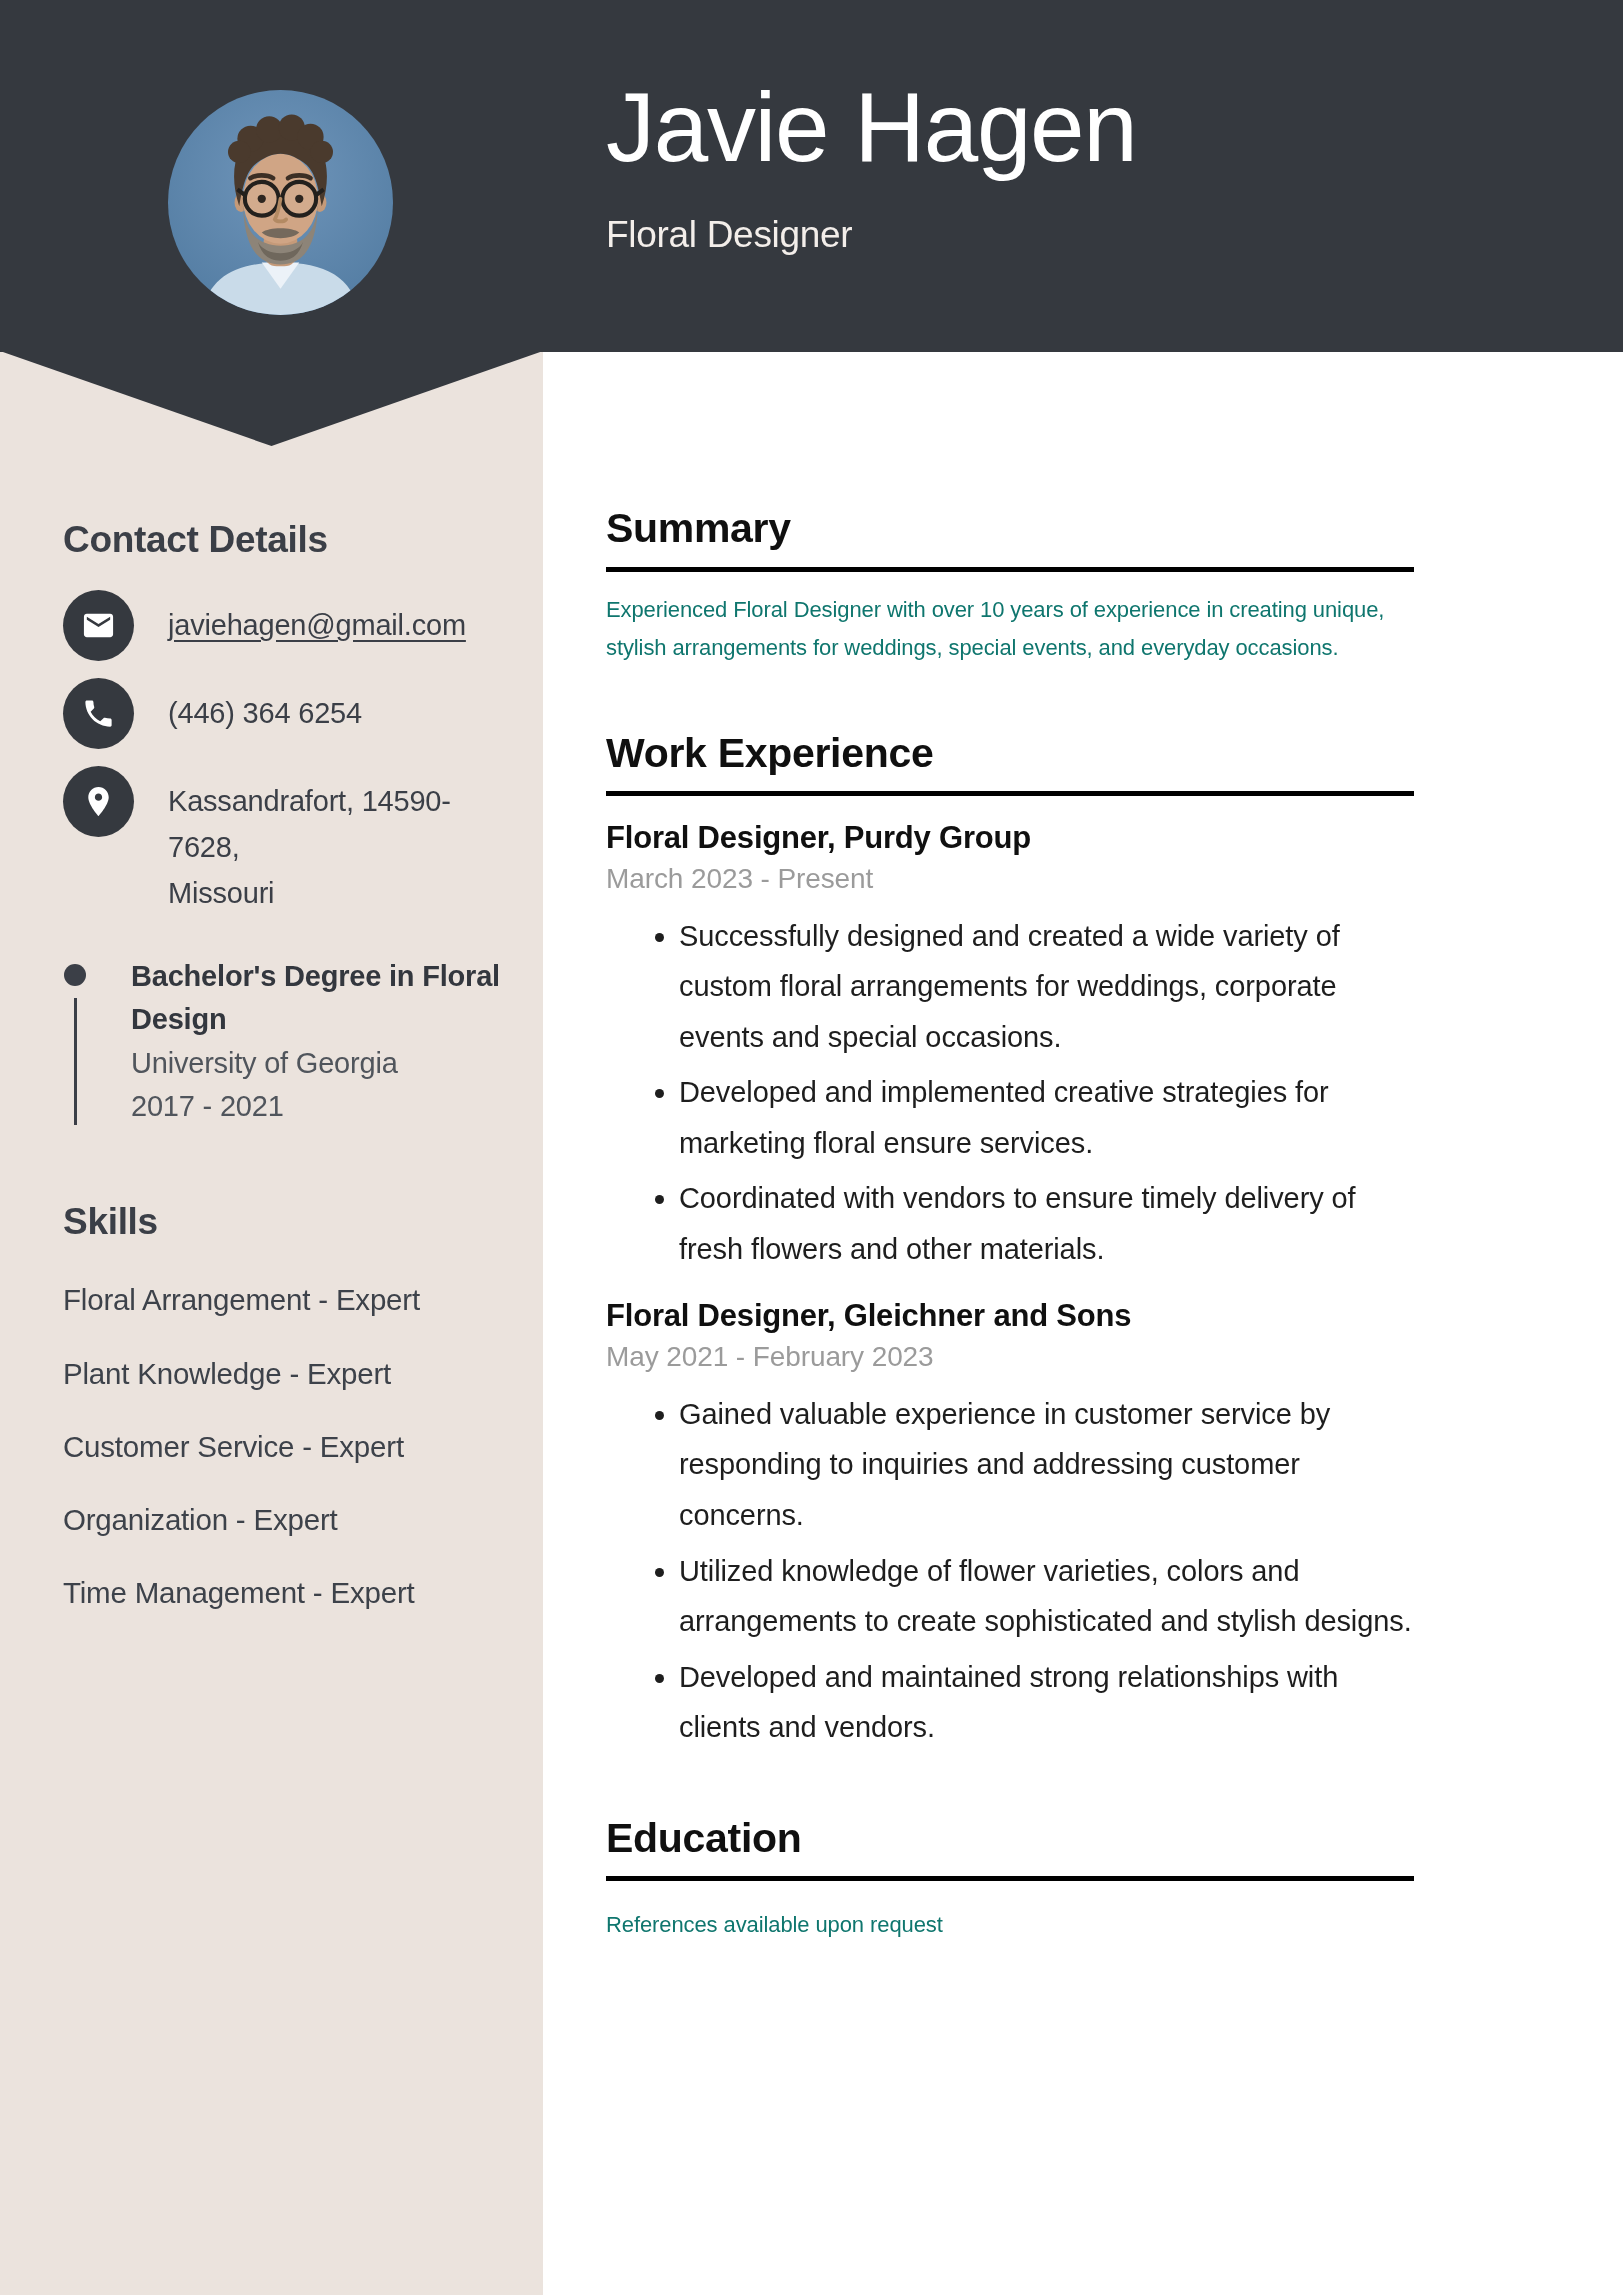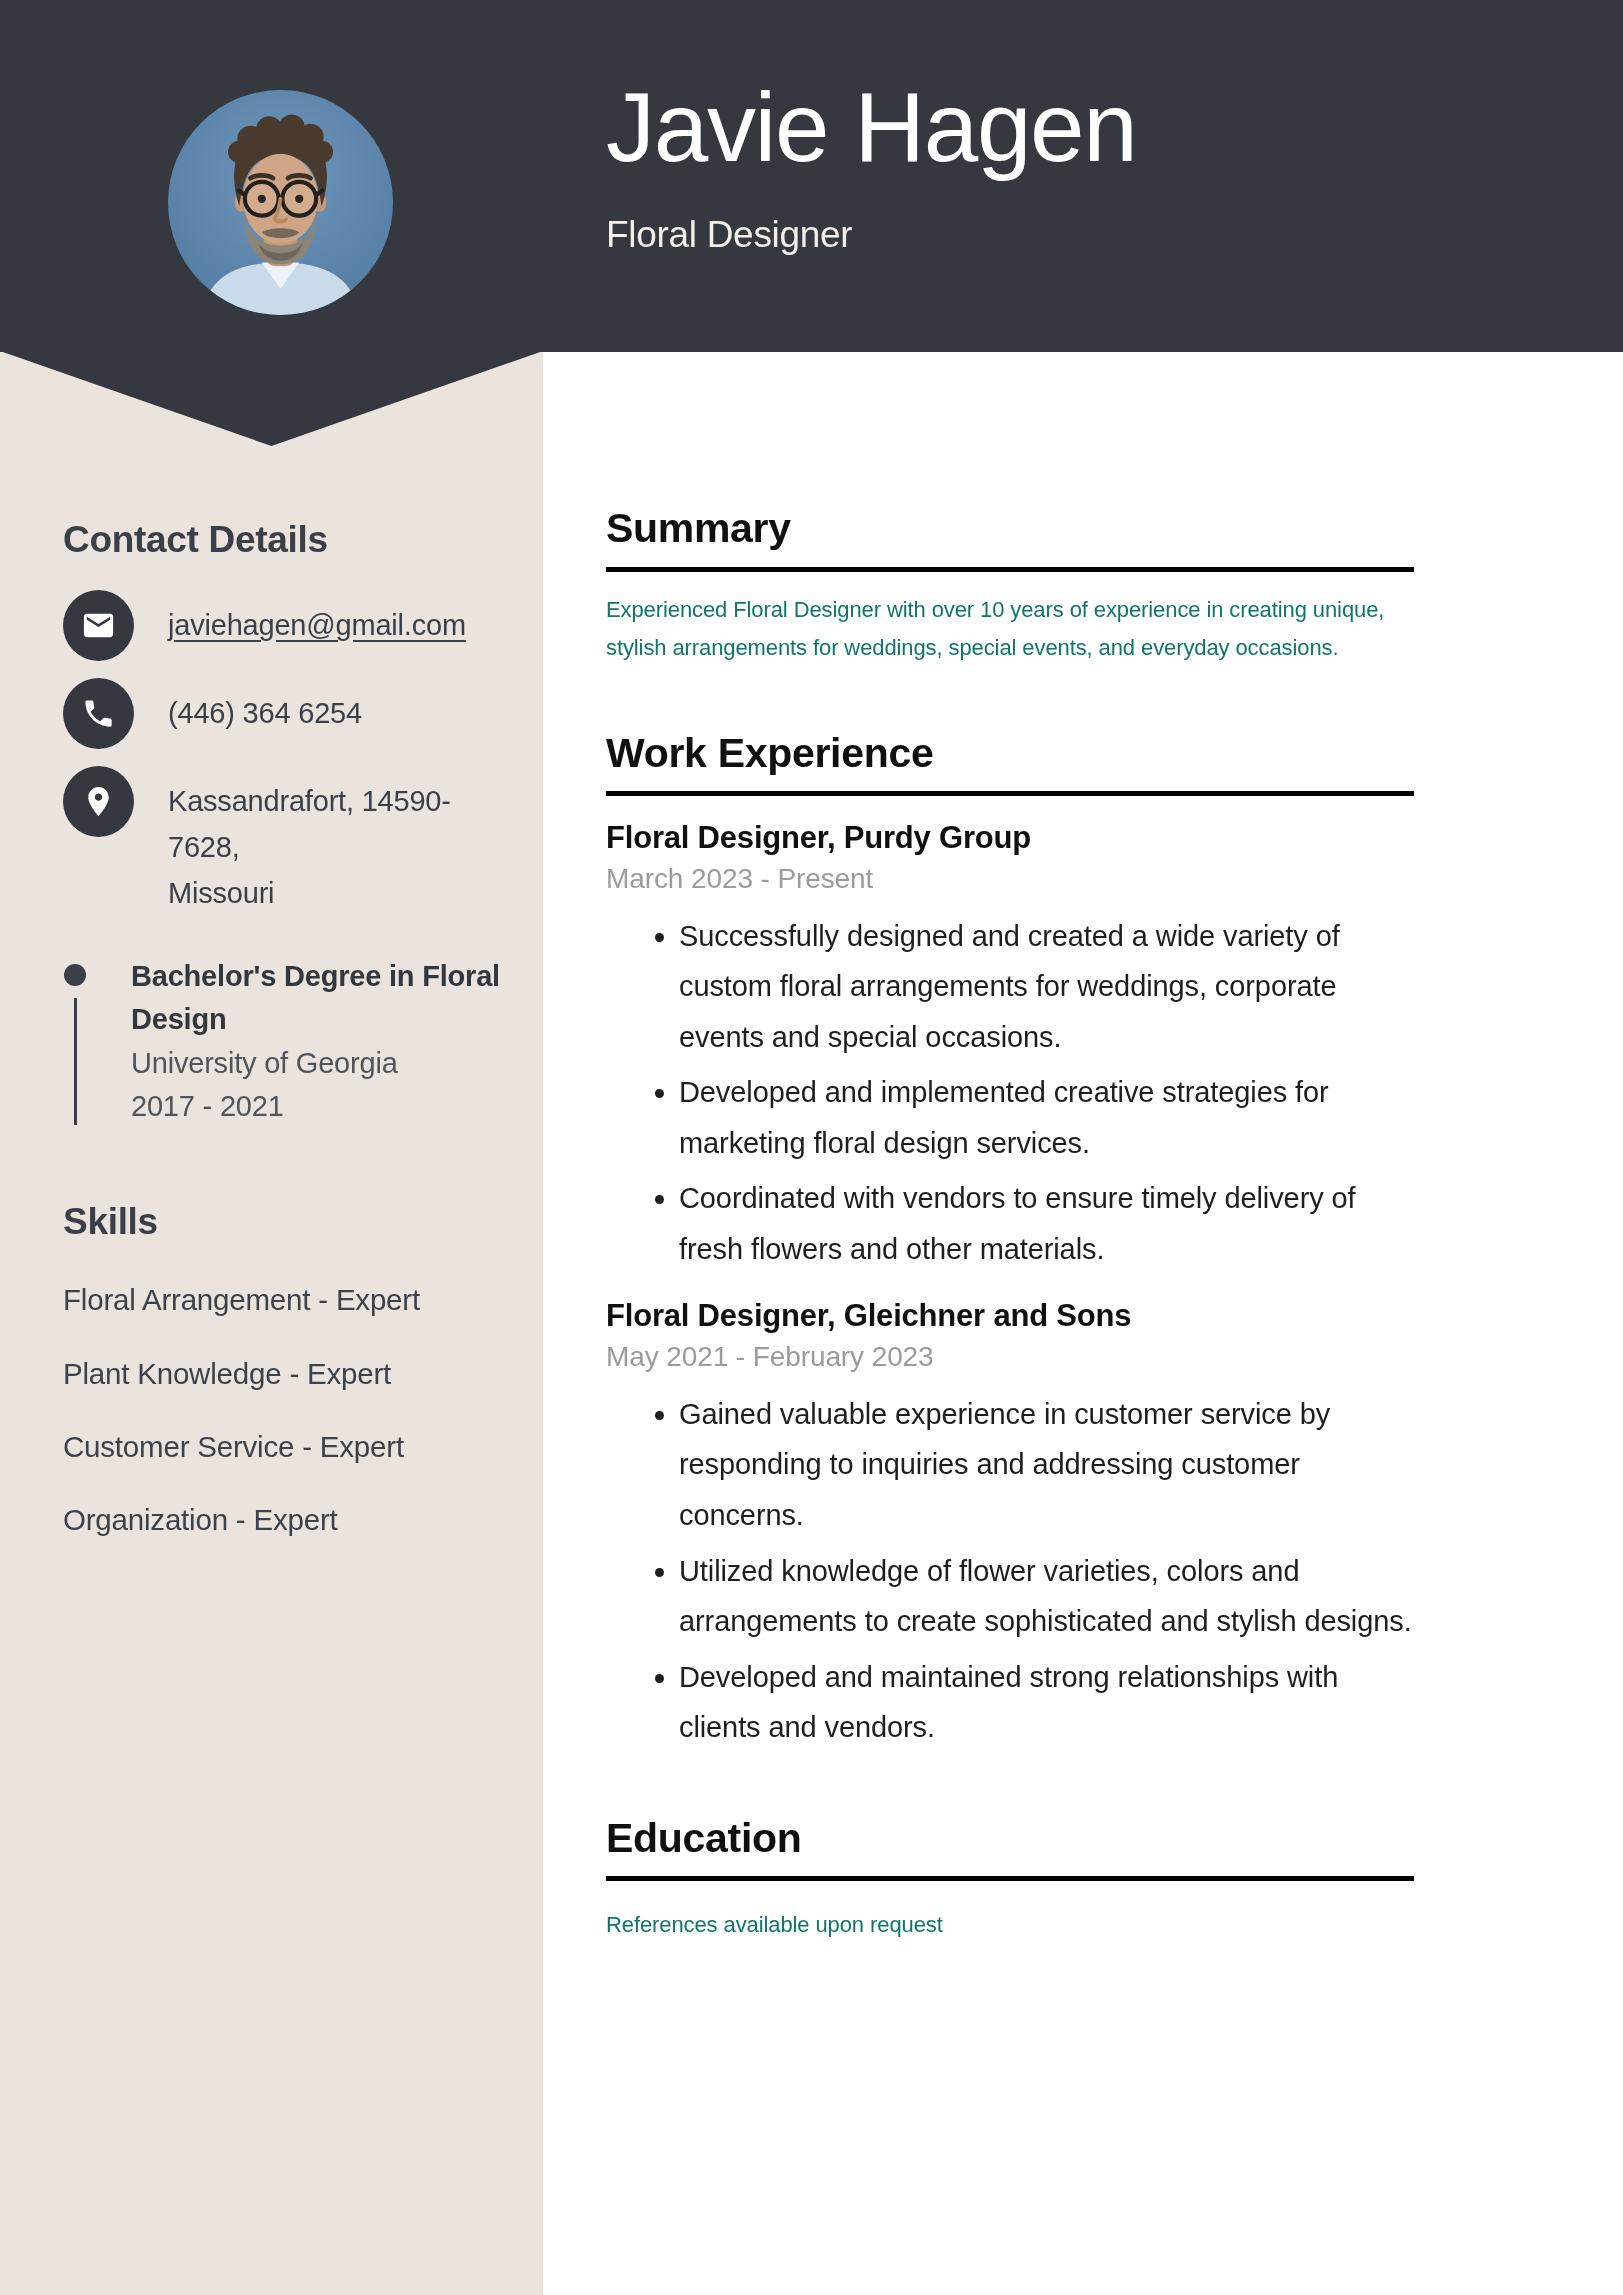--- a/index.html
+++ b/index.html
@@ -166,41 +166,42 @@
       </div>
     </section>
 
     <section class="skills-sec">
       <h2 class="side-h">Skills</h2>
       <ul class="skills">
           <li>Floral Arrangement - Expert</li>
           <li>Plant Knowledge - Expert</li>
           <li>Customer Service - Expert</li>
           <li>Organization - Expert</li>
+          <li>Time Management - Expert</li>
         </ul>
     </section>
 
   </aside>
 
   <main class="main">
 
     <section>
       <h2 class="m-h">Summary</h2>
       <p class="para">Experienced Floral Designer with over 10 years of experience in creating unique, stylish arrangements for weddings, special events, and everyday occasions.</p>
     </section>
 
     <section class="xp-sec">
       <h2 class="m-h">Work Experience</h2>
       <div>
           <article class="job">
           <h3 class="job-title">Floral Designer, Purdy Group</h3>
           <div class="job-dates">March 2023 - Present</div>
           <ul class="bullets">
               <li>Successfully designed and created a wide variety of custom floral arrangements for weddings, corporate events and special occasions.</li>
-              <li>Developed and implemented creative strategies for marketing floral design services.</li>
+              <li>Developed and implemented creative strategies for marketing floral ensure services.</li>
               <li>Coordinated with vendors to ensure timely delivery of fresh flowers and other materials.</li>
             </ul>
         </article>
           <article class="job">
           <h3 class="job-title">Floral Designer, Gleichner and Sons</h3>
           <div class="job-dates">May 2021 - February 2023</div>
           <ul class="bullets">
               <li>Gained valuable experience in customer service by responding to inquiries and addressing customer concerns.</li>
               <li>Utilized knowledge of flower varieties, colors and arrangements to create sophisticated and stylish designs.</li>
               <li>Developed and maintained strong relationships with clients and vendors.</li>

